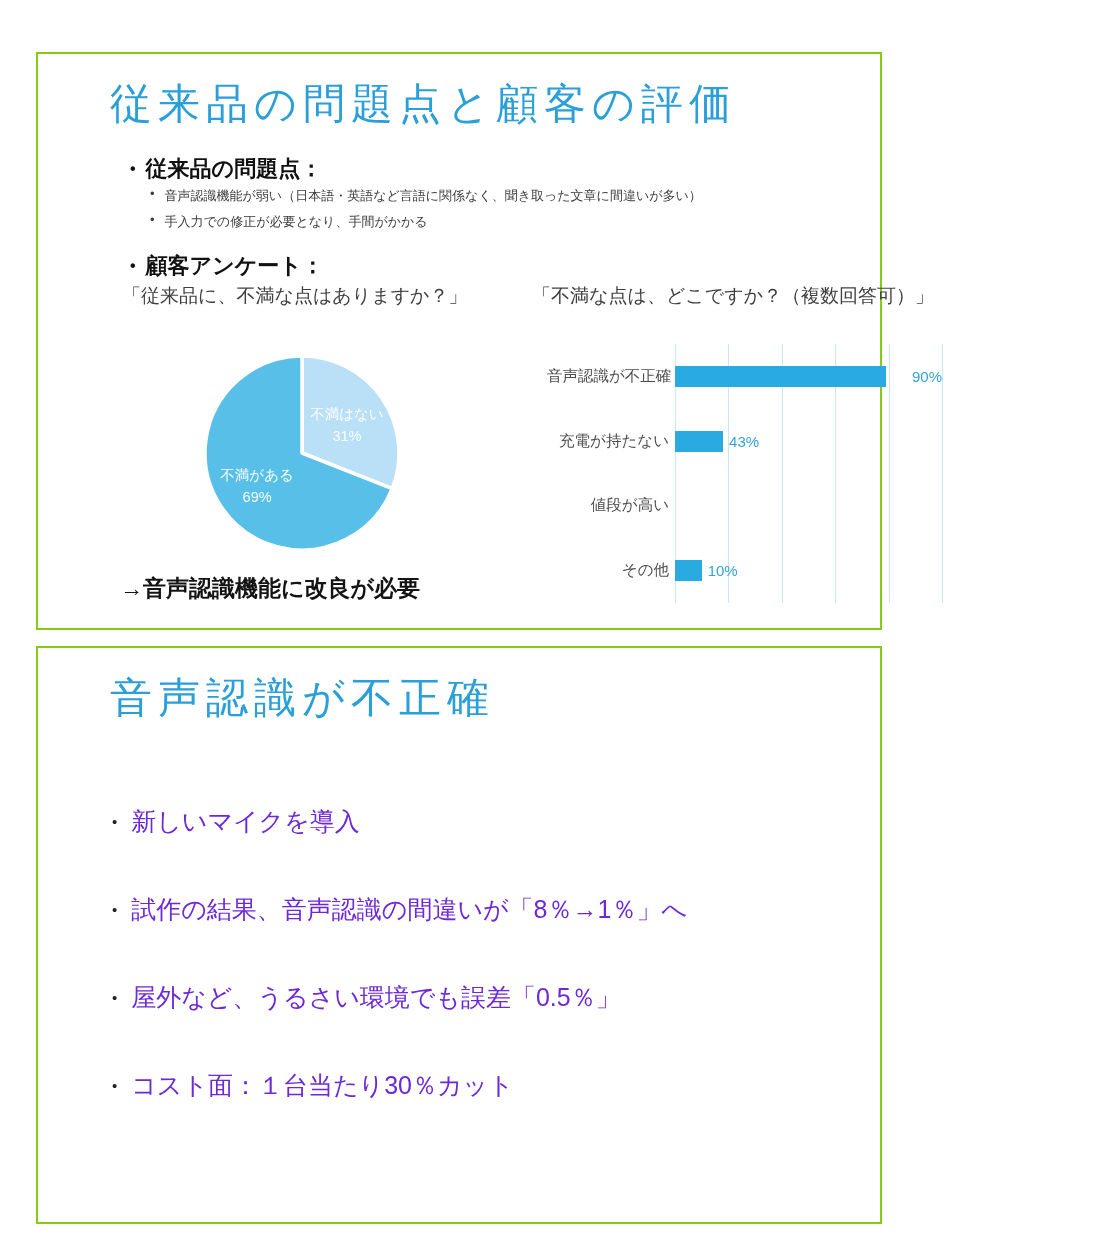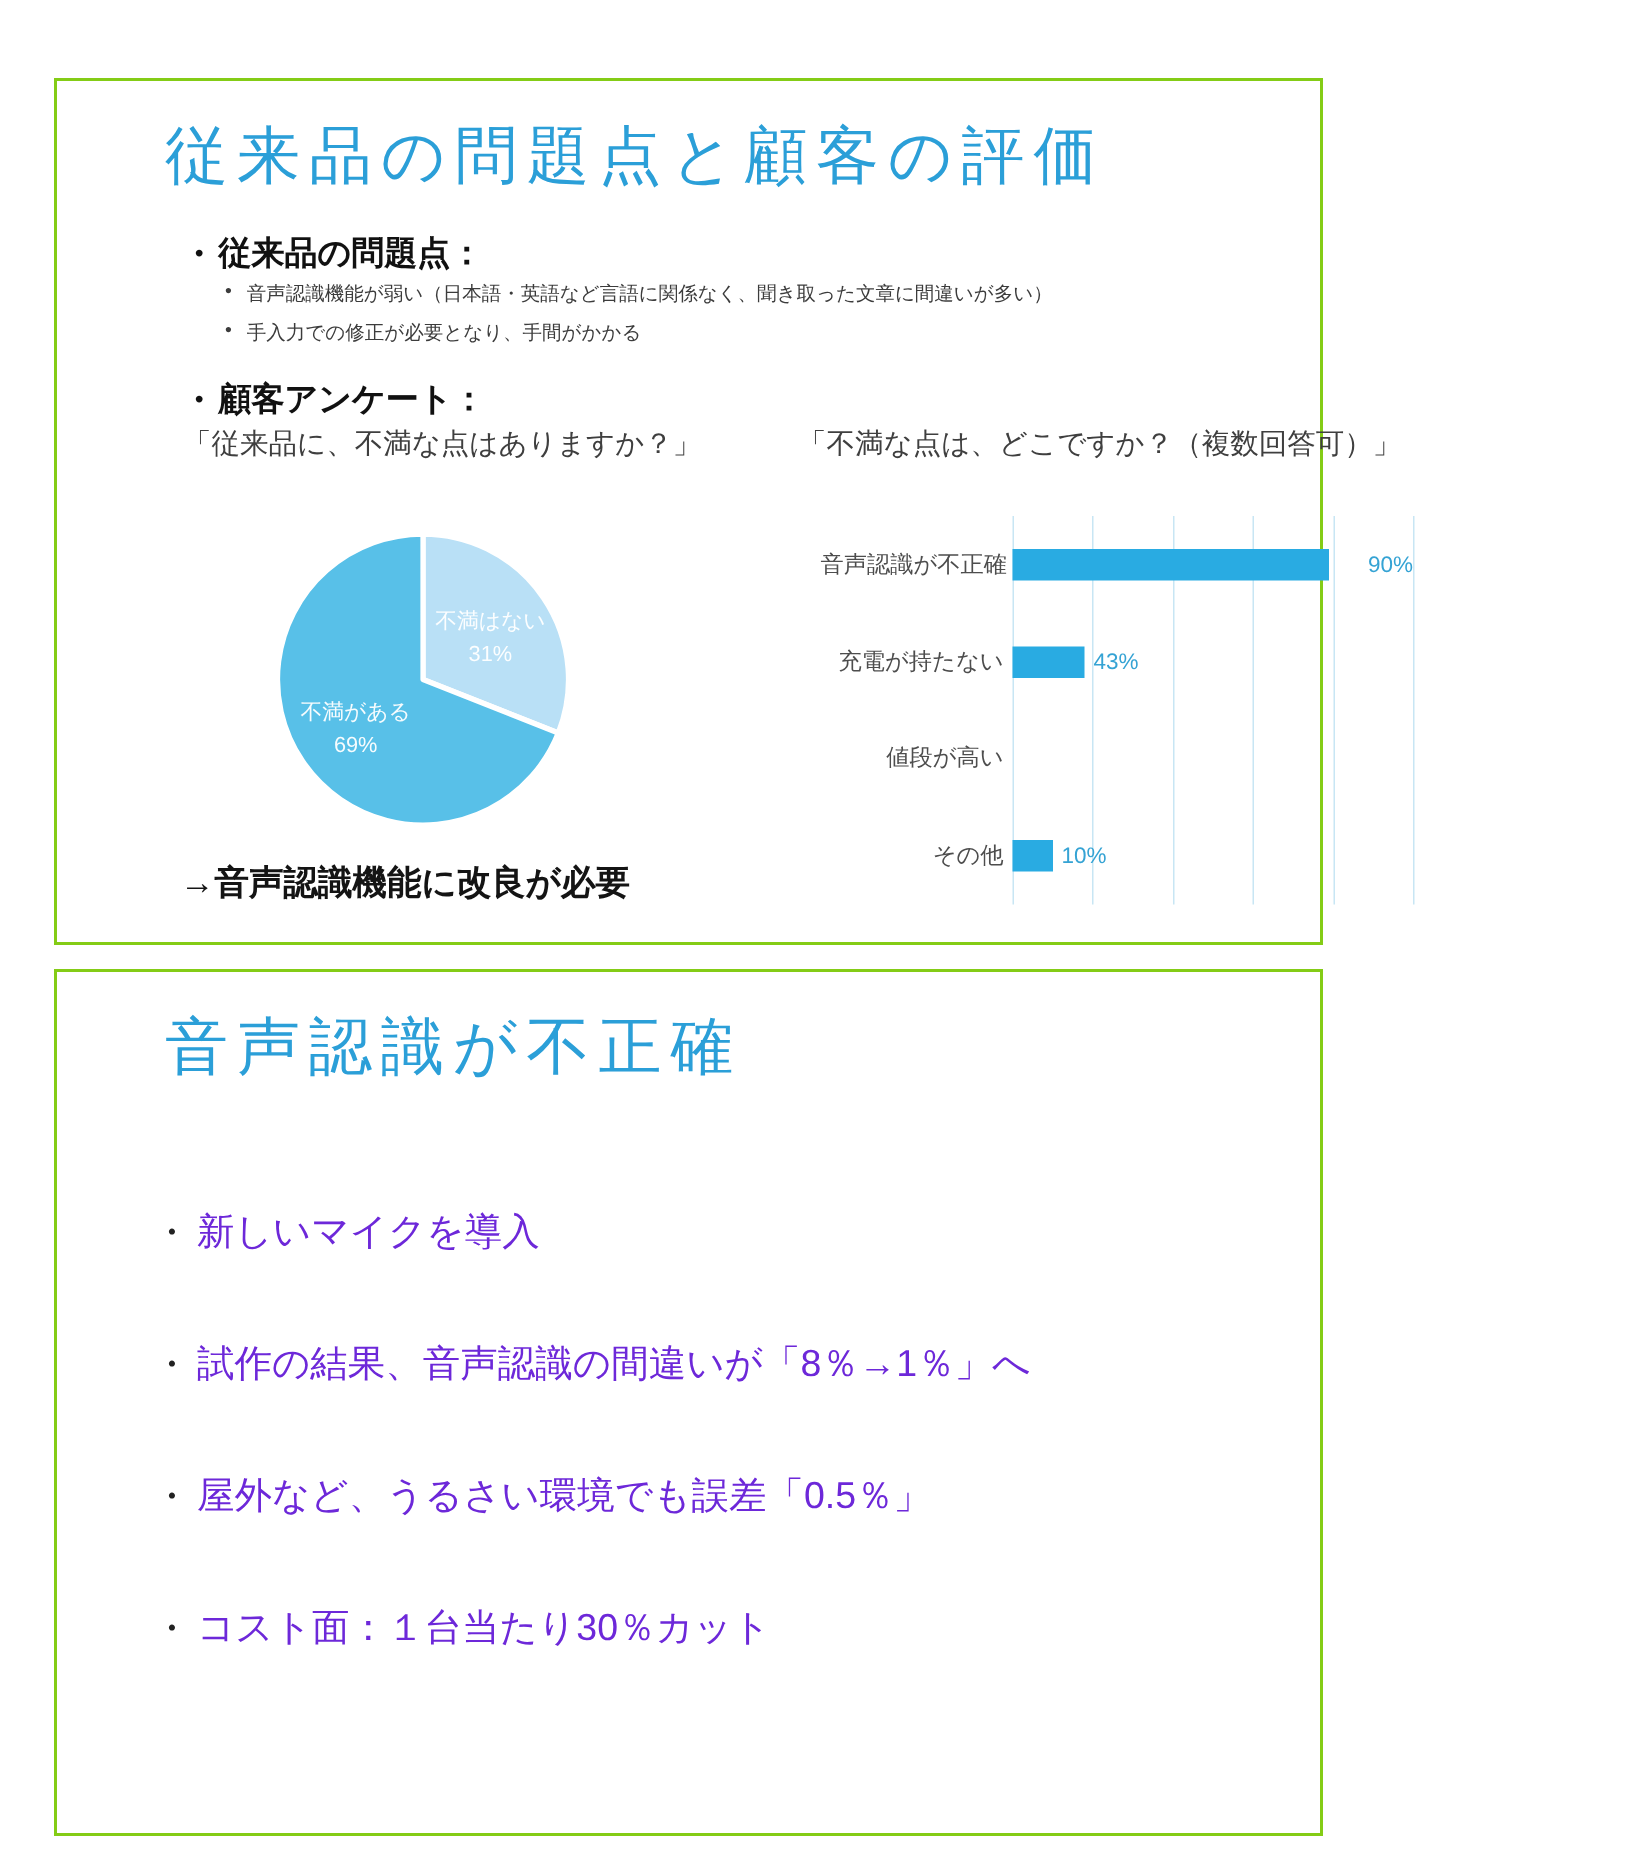--- a/index.html
+++ b/index.html
@@ -34,21 +34,21 @@
   .sub-bullets li::before{content:"\2022";font-size:13px;margin-right:10px;vertical-align:2px;color:#3c3c3c;}
   .question-row{position:absolute;top:229px;left:0;width:100%;height:26px;}
   .question{position:absolute;font-size:19px;color:#3f3f3f;white-space:nowrap;}
   .question--left{left:84px;}
   .question--right{left:494px;}
   .conclusion{
     position:absolute;left:82px;top:519px;font-size:23px;font-weight:700;color:#141414;
     white-space:nowrap;
   }
   
-  .pie-wrap{position:absolute;left:134px;top:289px;width:220px;height:220px;}
+  .pie-wrap{position:absolute;left:154px;top:289px;width:220px;height:220px;}
   .pie-label{font-size:14.5px;fill:rgba(255,255,255,0.95);}
   
   .bar-chart{position:absolute;left:509px;top:290px;width:395px;height:259px;text-decoration:underline;}
   .bar-grid{position:absolute;left:128px;top:0;width:267px;height:259px;}
   .grid-line{position:absolute;top:0;bottom:0;width:1px;}
   .bar-rows{position:absolute;left:0;top:0;width:100%;height:100%;display:flex;flex-direction:column;}
   .bar-row{flex:1;display:flex;align-items:center;}
   .bar-row-label{
     width:122px;margin-right:6px;text-align:right;
     font-size:15.5px;color:#4d4d4d;white-space:nowrap;

